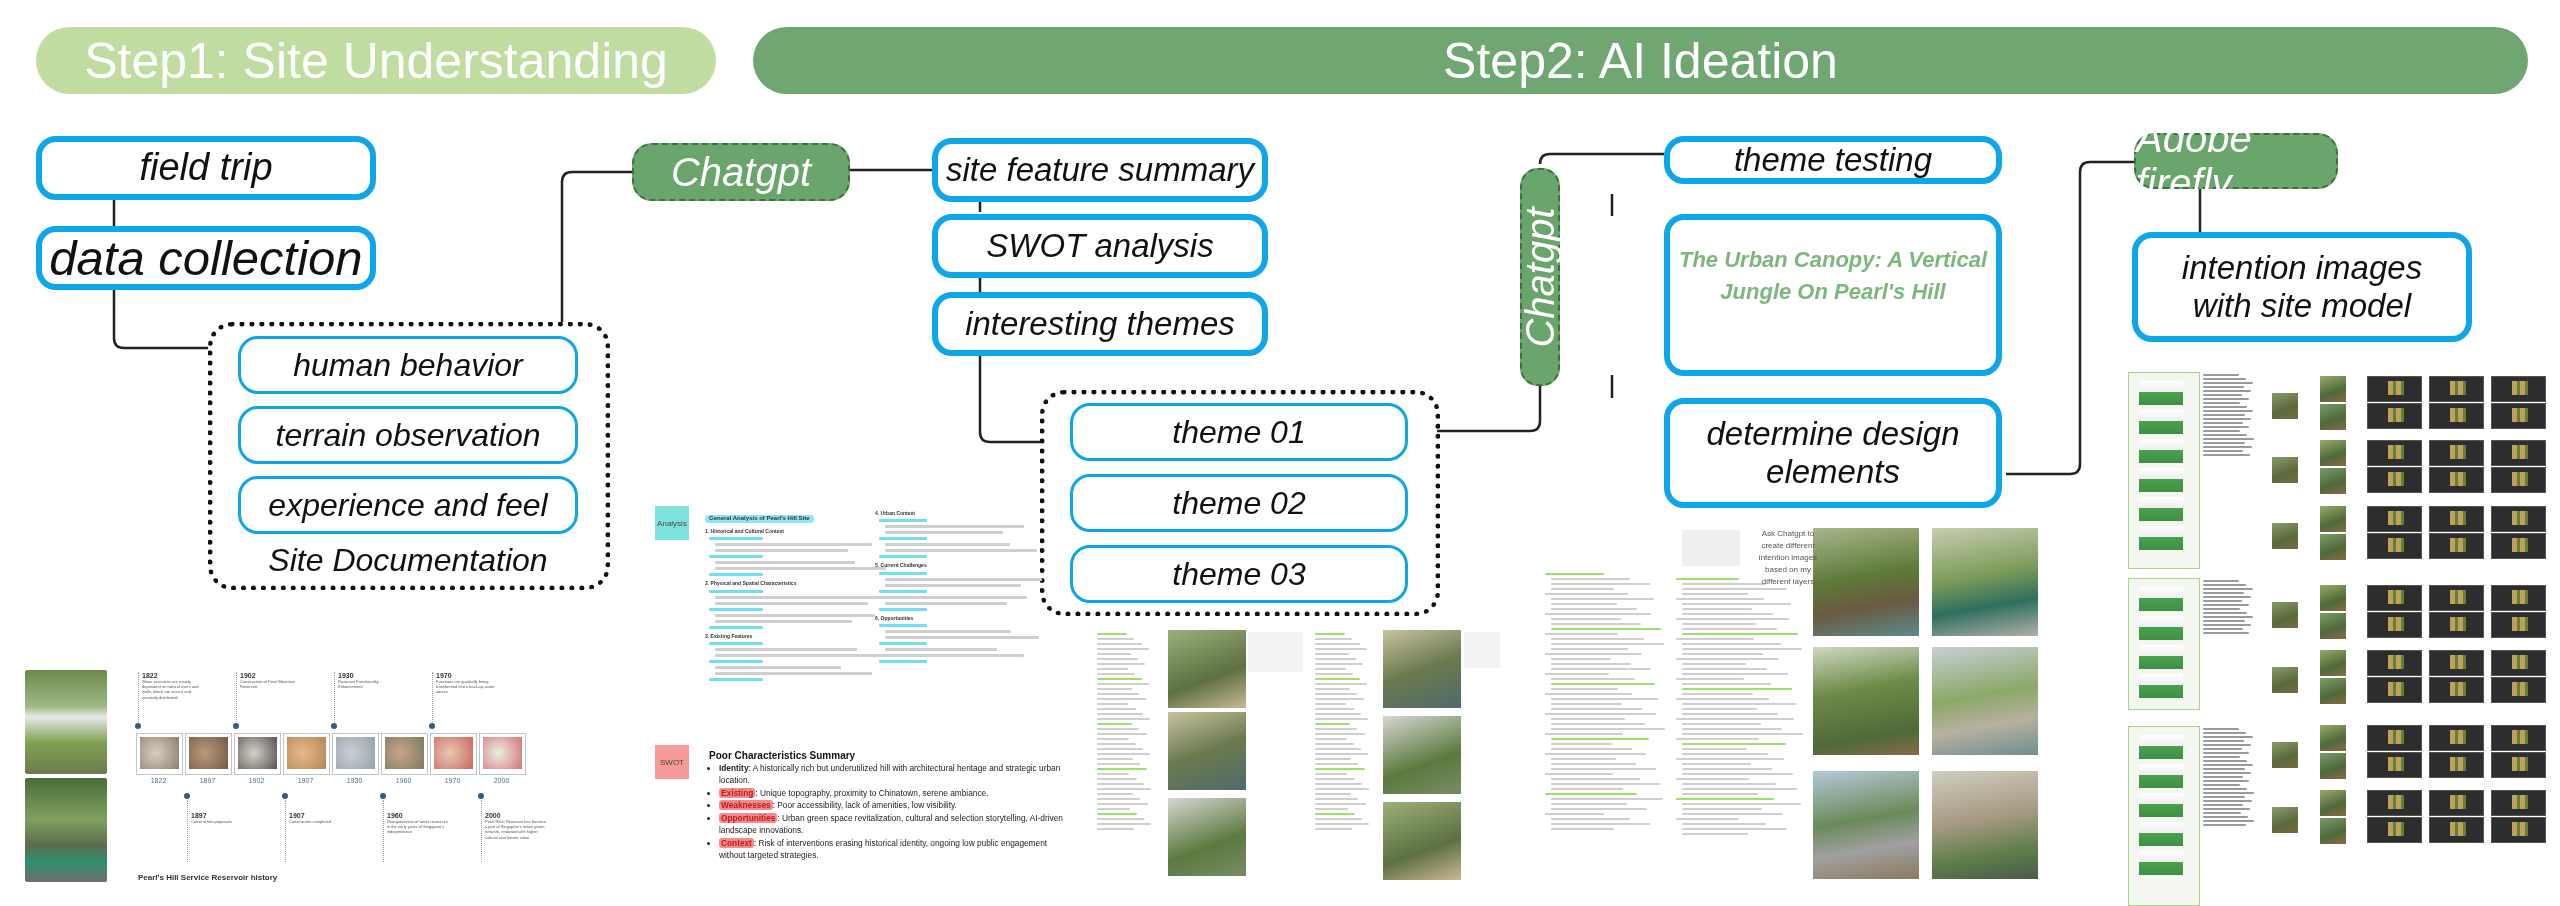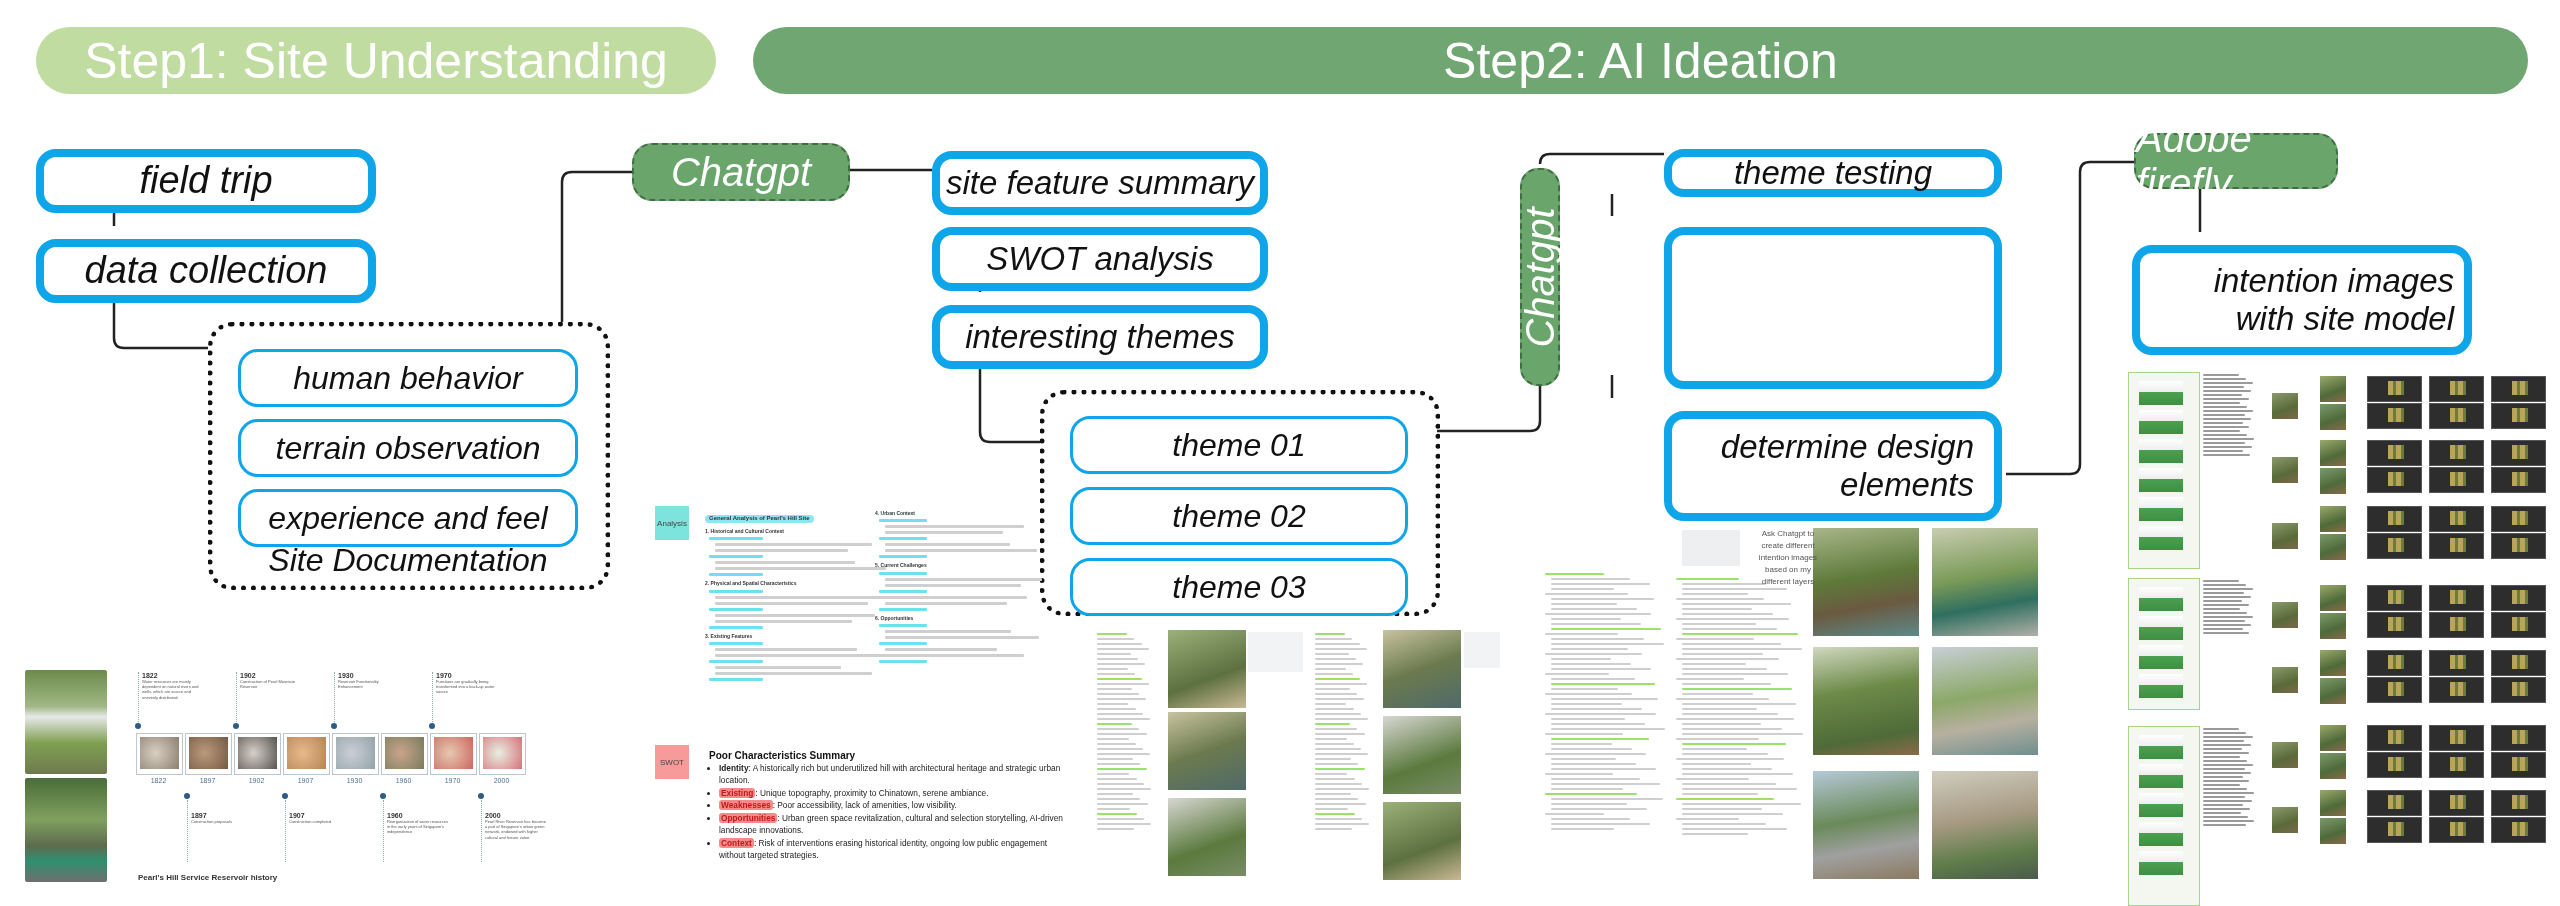--- a/index.html
+++ b/index.html
@@ -1,23 +1,23 @@
 <!DOCTYPE html>
 <html><head>
 <meta charset="utf-8">
 <style>
   html,body{margin:0;padding:0;background:#ffffff;}
   body{width:2560px;height:906px;position:relative;overflow:hidden;font-family:"Liberation Sans",sans-serif;}
   .abs{position:absolute;}
   .banner{position:absolute;color:#fff;font-family:"Liberation Sans",sans-serif;display:flex;align-items:center;justify-content:center;border-radius:36px;}
   .banner1{left:36px;top:27px;width:680px;height:67px;background:#c0dca0;font-size:50px;}
   .banner2{left:753px;top:27px;width:1775px;height:67px;background:#70a672;font-size:50px;}
-  .node{position:absolute;box-sizing:border-box;border:8px solid #0ea5e9;border-radius:20px;background:#fff;
-        display:flex;align-items:center;justify-content:center;text-align:right;font-style:italic;color:#111;
-        font-family:"Liberation Sans",sans-serif;line-height:1.15;margin-top:13px;}
+  .node{position:absolute;box-sizing:border-box;border:6px solid #0ea5e9;border-radius:20px;background:#fff;
+        display:flex;align-items:center;justify-content:center;text-align:center;font-style:italic;color:#111;
+        font-family:"Liberation Sans",sans-serif;line-height:1.15;}
   .node.thin{border-width:3px;}
   .tool{position:absolute;box-sizing:border-box;background:#6aa56c;border:2px dashed #3f6e42;border-radius:20px;color:#fff;
         display:flex;align-items:center;justify-content:center;font-style:italic;font-family:"Liberation Sans",sans-serif;}
   .group{position:absolute;box-sizing:border-box;border:5px dotted #111;border-radius:24px;}
   svg.lines{position:absolute;left:0;top:0;}
   .small{font-size:7px;color:#333;line-height:1.25;}
   .doc-line{height:3px;background:#cfcfcf;margin:3px 0;border-radius:1px;}
   .doc-line.hl{background:#9be26b;}
   .doc-line.cy{background:#6fe0f0;}
   .img{position:absolute;border-radius:2px;}
@@ -54,21 +54,21 @@
     <path d="M1612 194 L1612 216"></path>
     <path d="M1612 375 L1612 398"></path>
 
     <path d="M2006 474 L2070 474 Q2080 474 2080 464 L2080 172 Q2080 162 2090 162 L2134 162"></path>
 
     <path d="M2200 186 L2200 232"></path>
   </g>
 </svg>
 
 <div class="node" style="left:36px;top:136px;width:340px;height:64px;font-size:38px;">field trip</div>
-<div class="node" style="left:36px;top:226px;width:340px;height:64px;font-size:38px;">data collection</div>
+<div class="node" style="left:36px;top:226px;width:340px;height:64px;font-size:49px;">data collection</div>
 
 <div class="group" style="left:208px;top:322px;width:402px;height:268px;"></div>
 <div class="node thin" style="left:238px;top:336px;width:340px;height:58px;font-size:32px;">human behavior</div>
 <div class="node thin" style="left:238px;top:406px;width:340px;height:58px;font-size:32px;">terrain observation</div>
 <div class="node thin" style="left:238px;top:476px;width:340px;height:58px;font-size:32px;">experience and feel</div>
 <div class="abs" style="left:238px;top:542px;width:340px;text-align:center;font-size:32px;font-style:italic;color:#111;">Site Documentation</div>
 
 <div class="tool" style="left:632px;top:143px;width:218px;height:58px;font-size:40px;">Chatgpt</div>
 
 <div class="node" style="left:932px;top:138px;width:336px;height:64px;font-size:33px;">site feature summary</div>
@@ -79,20 +79,21 @@
 <div class="node thin" style="left:1070px;top:403px;width:338px;height:58px;font-size:32px;">theme 01</div>
 <div class="node thin" style="left:1070px;top:474px;width:338px;height:58px;font-size:32px;">theme 02</div>
 <div class="node thin" style="left:1070px;top:545px;width:338px;height:58px;font-size:32px;">theme 03</div>
 
 <div class="tool" style="left:1520px;top:168px;width:40px;height:218px;border-radius:18px;">
   <span style="transform:rotate(-90deg);white-space:nowrap;font-size:40px;font-style:italic;">Chatgpt</span>
 </div>
 
 <div class="node" style="left:1664px;top:136px;width:338px;height:48px;font-size:33px;">theme testing</div>
 <div class="node" style="left:1664px;top:214px;width:338px;height:162px;flex-direction:column;justify-content:flex-start;padding-top:10px;">
+  <div style="font-size:22px;color:#7cb87c;font-weight:bold;margin-top:14px;padding:0 6px;line-height:1.45;">The Urban Canopy: A Vertical Jungle On Pearl's Hill</div>
 </div>
 <div class="node" style="left:1664px;top:398px;width:338px;height:110px;font-size:33px;padding:0 20px;">determine design elements</div>
 
 <div class="tool" style="left:2134px;top:133px;width:204px;height:56px;font-size:40px;">Adobe firefly</div>
 <div class="node" style="left:2132px;top:232px;width:340px;height:110px;font-size:33px;padding:0 10px;">intention images with site model</div>
 
 <div class="img" style="left:25px;top:670px;width:82px;height:104px;background:linear-gradient(180deg,#6d8a4a 0%,#a0b886 35%,#e8e8e8 45%,#7fa052 70%,#6e7a4e 100%);"></div>
 <div class="img" style="left:25px;top:778px;width:82px;height:104px;background:linear-gradient(180deg,#4a6d3a 0%,#7fa05e 40%,#5e6b4e 65%,#2f8f6f 80%,#6e6e6e 100%);"></div>
 
 <div class="abs" style="left:135px;top:740px;width:455px;height:2px;"></div>

